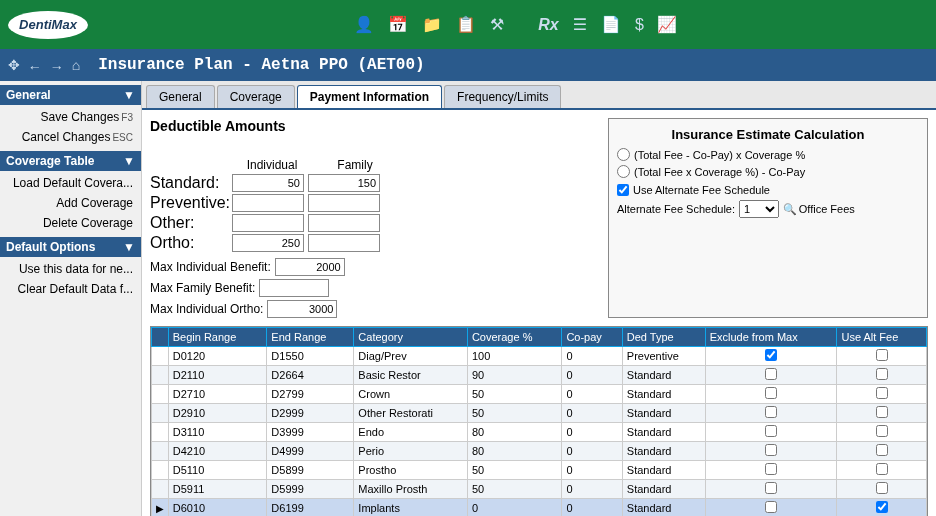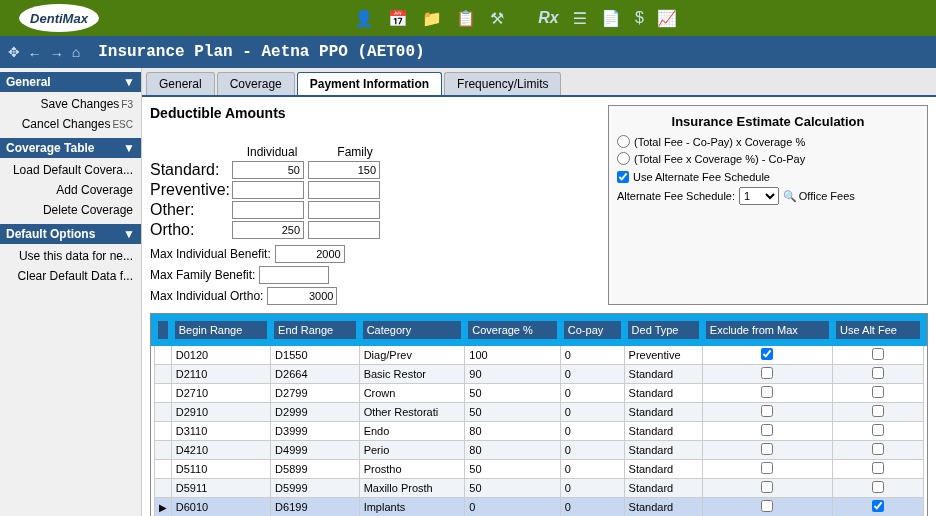--- a/index.html
+++ b/index.html
@@ -1,24 +1,24 @@
 <!DOCTYPE html>
 <html><head>
   <meta charset="utf-8">
   <style>
     * { box-sizing: border-box; margin: 0; padding: 0; }
     body { font-family: Arial, sans-serif; font-size: 12px; background: #fff; width: 936px; height: 516px; overflow: hidden; }
 
     
     .top-nav {
-      background: #4d7c0f;
-      height: 36px;
-      display: flex;
-      align-items: center;
-      padding: 0 19px;
+      background: #15803d;
+      height: 49px;
+      display: flex;
+      align-items: center;
+      padding: 0 8px;
       gap: 16px;
     }
     .logo {
       background: #fff;
       border-radius: 50%;
       width: 80px;
       height: 28px;
       display: flex;
       align-items: center;
       justify-content: center;
@@ -275,21 +275,21 @@
     table {
       width: 100%;
       border-collapse: collapse;
       font-size: 11px;
     }
     table th {
       background: #2a5a8c;
       color: #fff;
       padding: 3px 4px;
       text-align: left;
-      border: 7px solid #0ea5e9;
+      border: 1px solid #0ea5e9;
       font-weight: normal;
       white-space: nowrap;
     }
     table td {
       padding: 2px 4px;
       border: 1px solid #ccc;
       white-space: nowrap;
     }
     table tr:nth-child(even) { background: #f0f4f8; }
     table tr:nth-child(odd) { background: #fff; }

